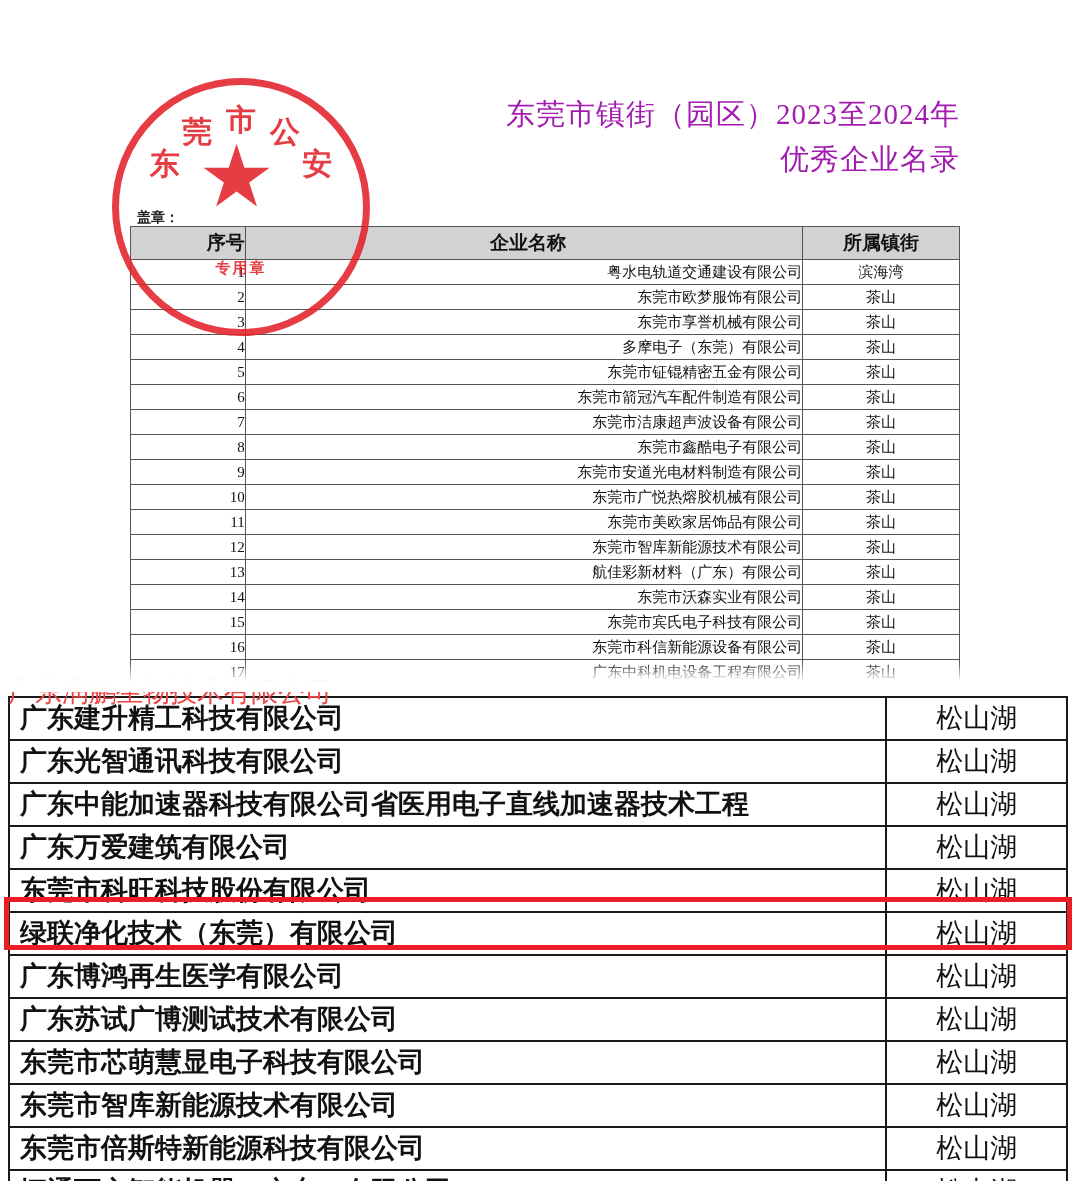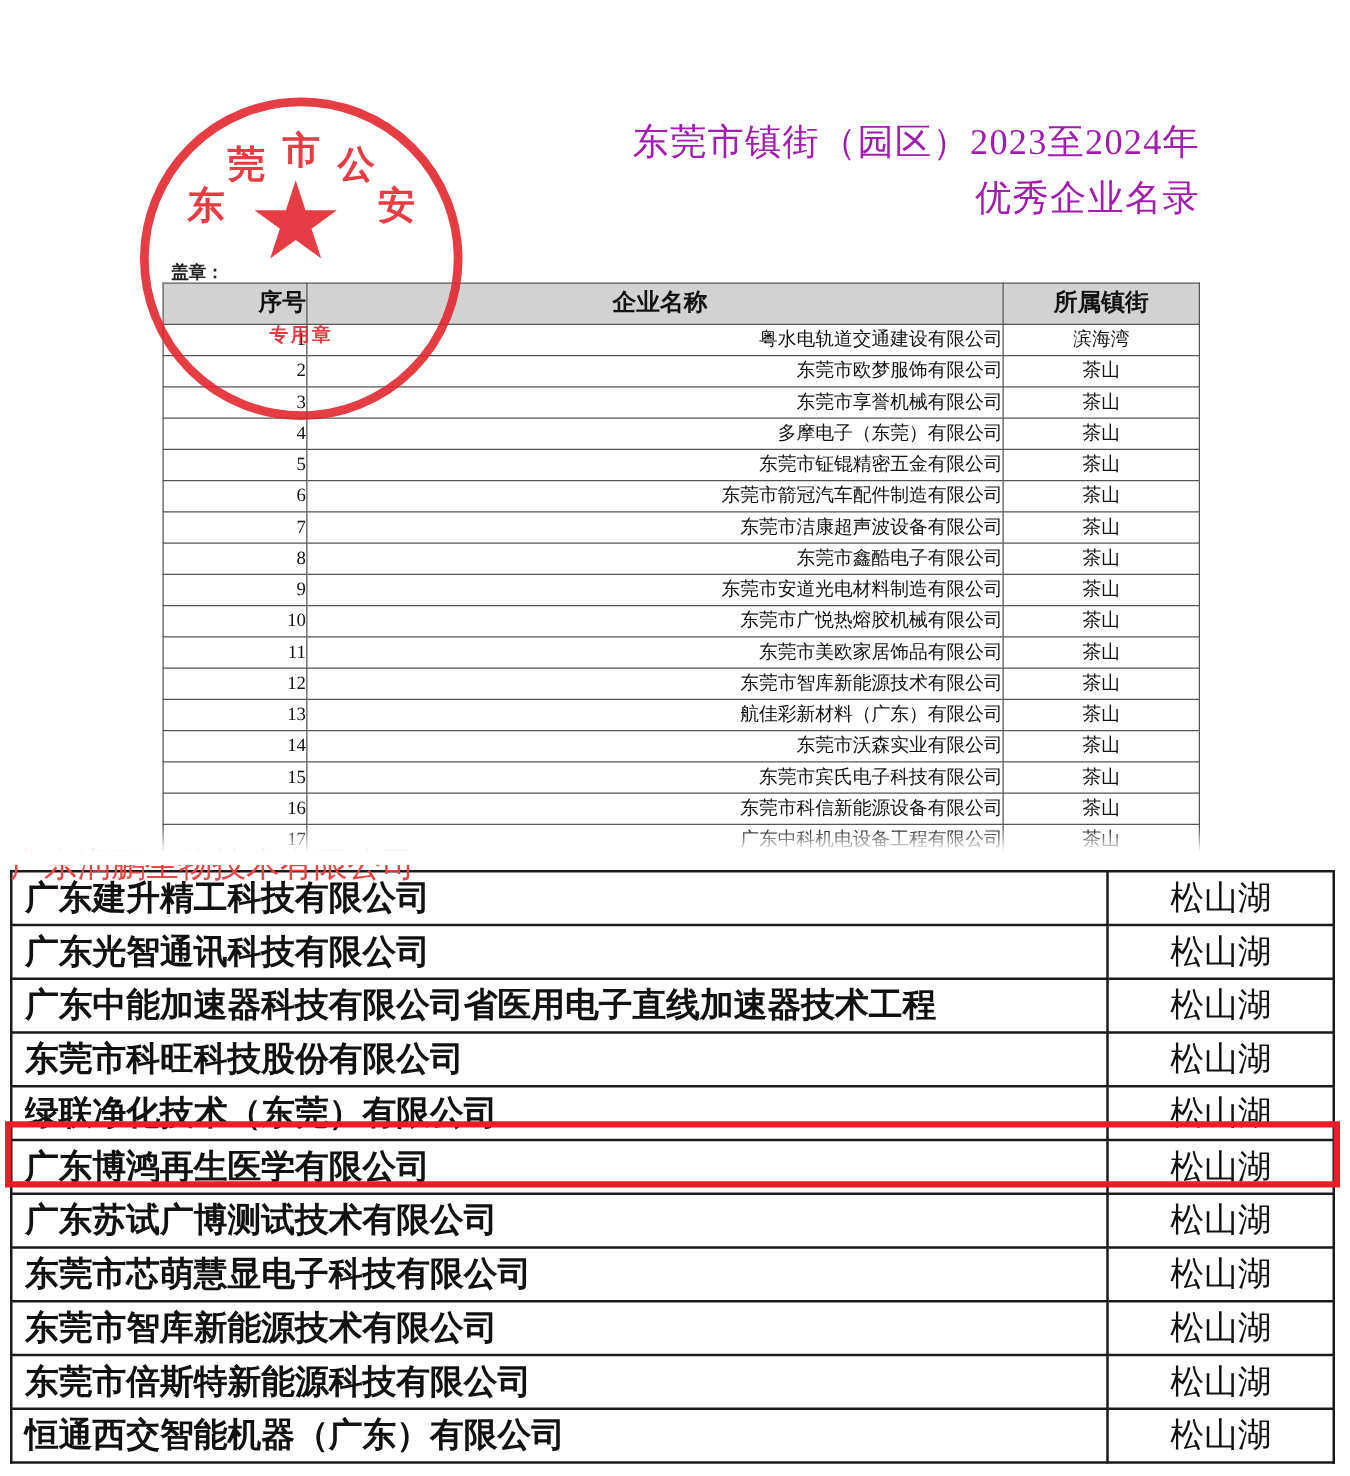--- a/index.html
+++ b/index.html
@@ -338,20 +338,24 @@
         </tr>
       <tr>
           <td class="z-name">广东光智通讯科技有限公司</td>
           <td class="z-town">松山湖</td>
         </tr>
       <tr>
           <td class="z-name">广东中能加速器科技有限公司省医用电子直线加速器技术工程</td>
           <td class="z-town">松山湖</td>
         </tr>
       <tr>
+          <td class="z-name">广东万爱建筑有限公司</td>
+          <td class="z-town">松山湖</td>
+        </tr>
+      <tr>
           <td class="z-name">东莞市科旺科技股份有限公司</td>
           <td class="z-town">松山湖</td>
         </tr>
       <tr>
           <td class="z-name">绿联净化技术（东莞）有限公司</td>
           <td class="z-town">松山湖</td>
         </tr>
       <tr>
           <td class="z-name">广东博鸿再生医学有限公司</td>
           <td class="z-town">松山湖</td>

